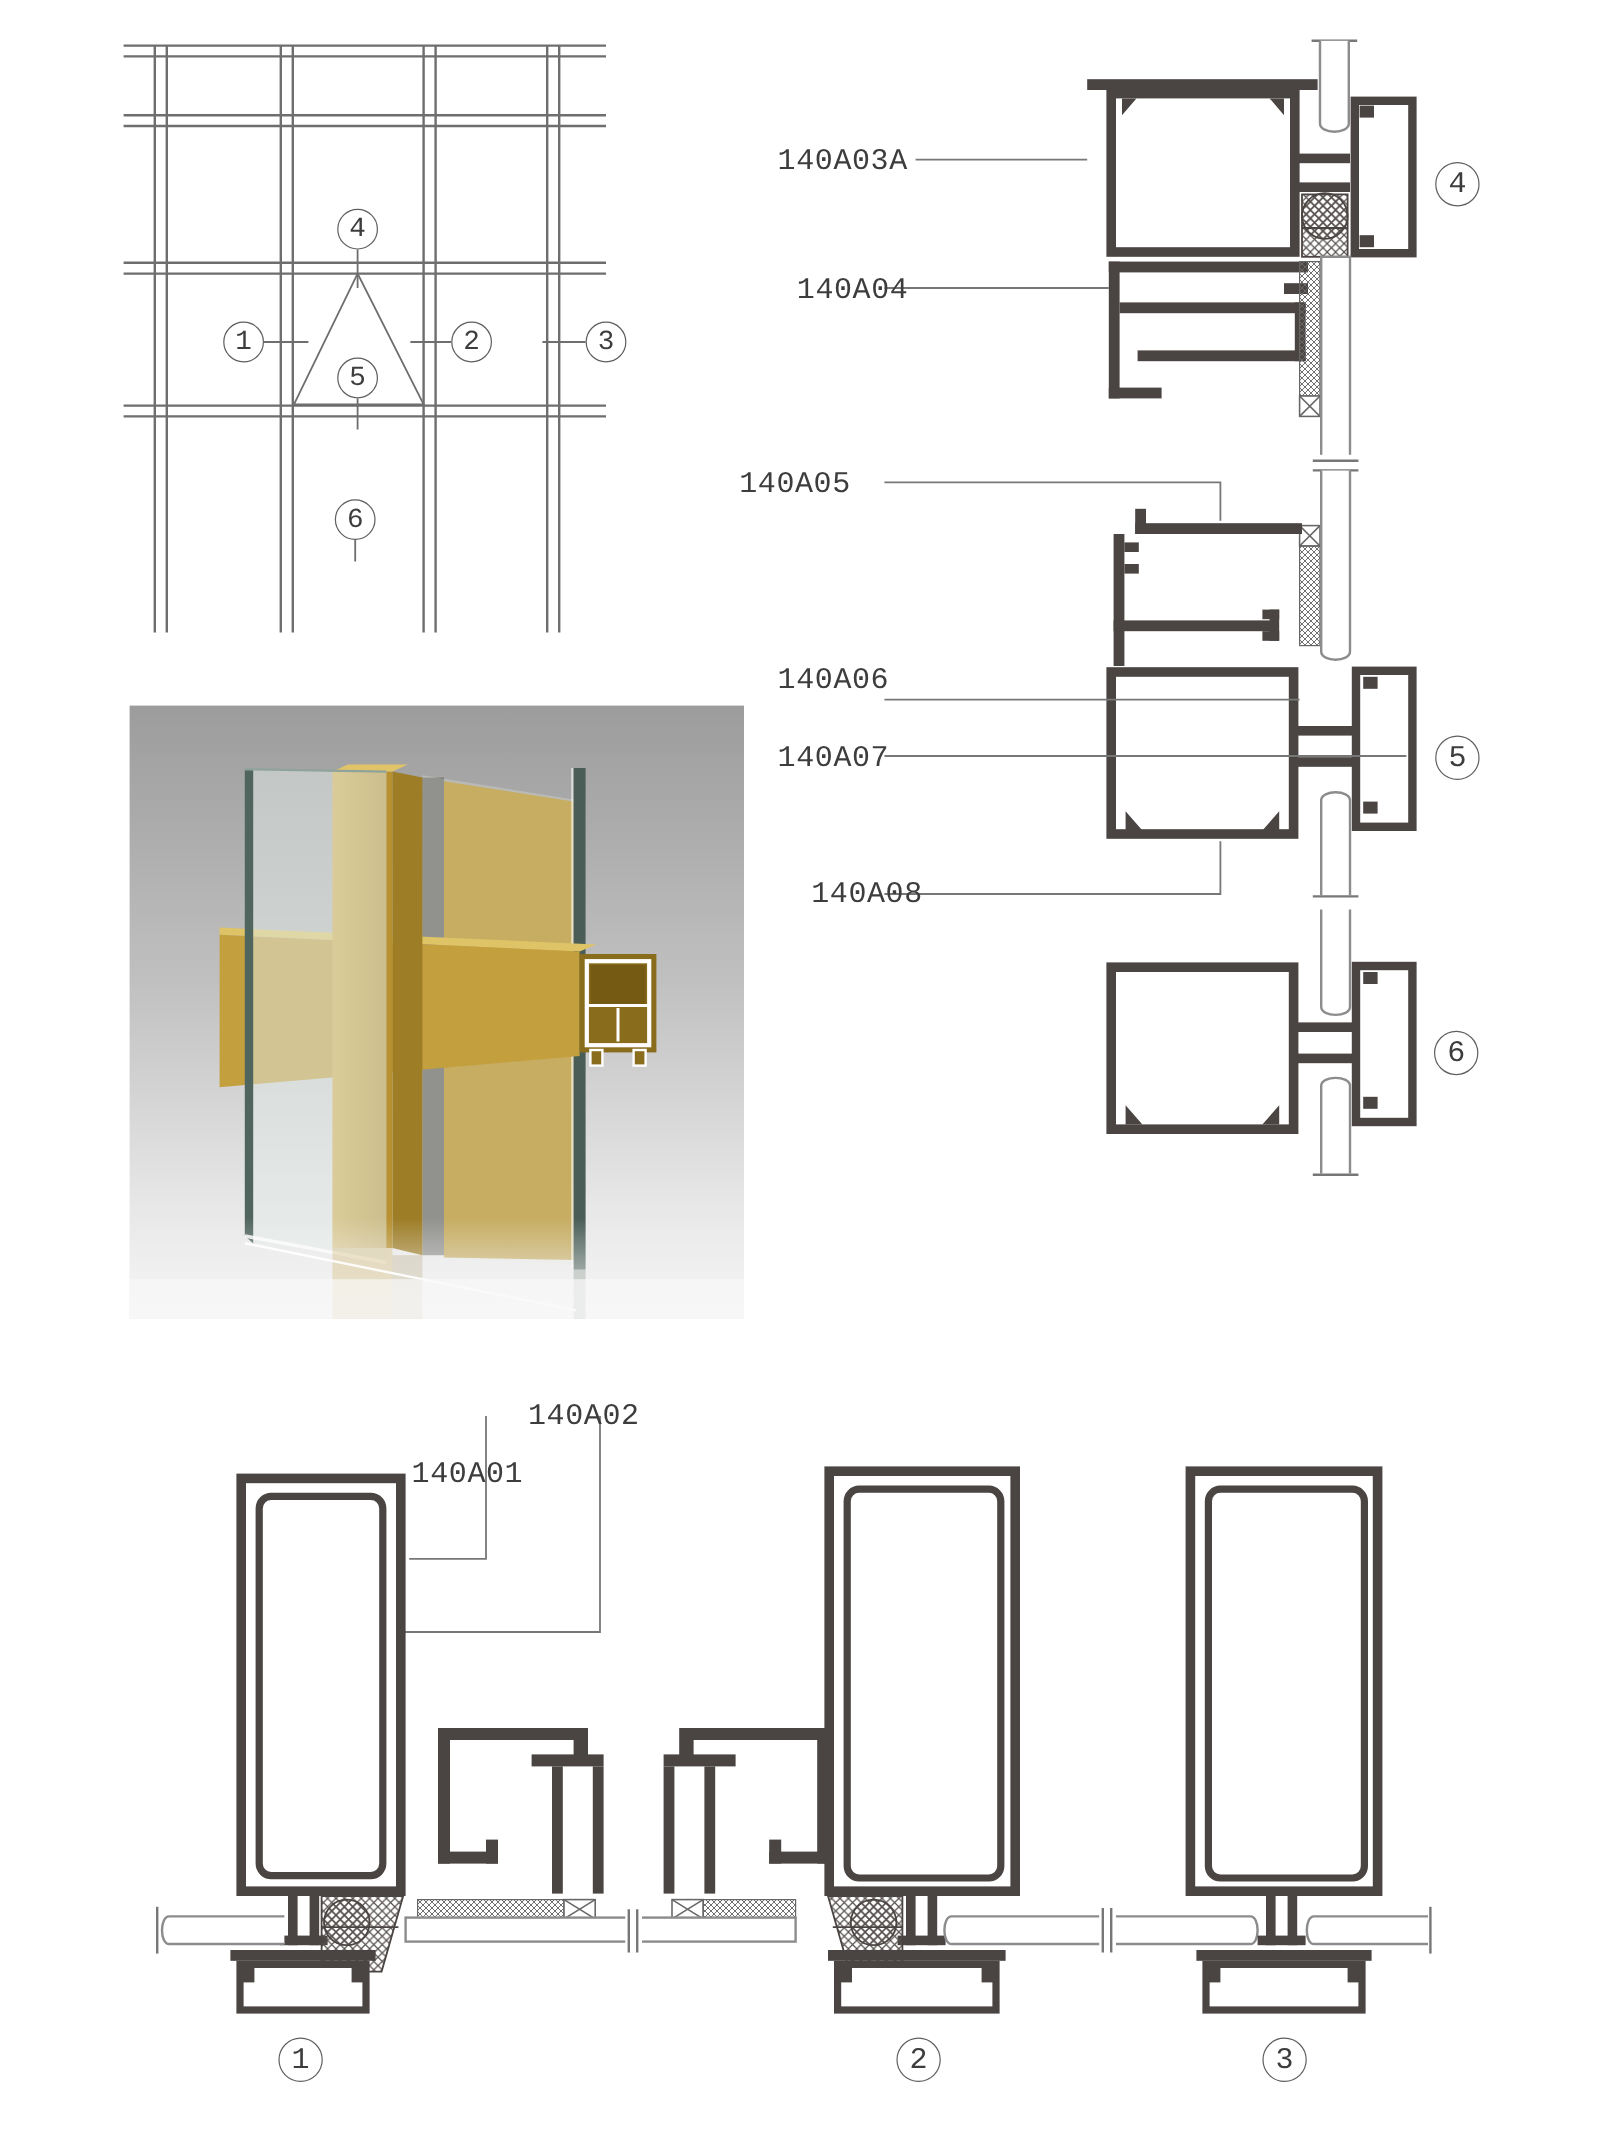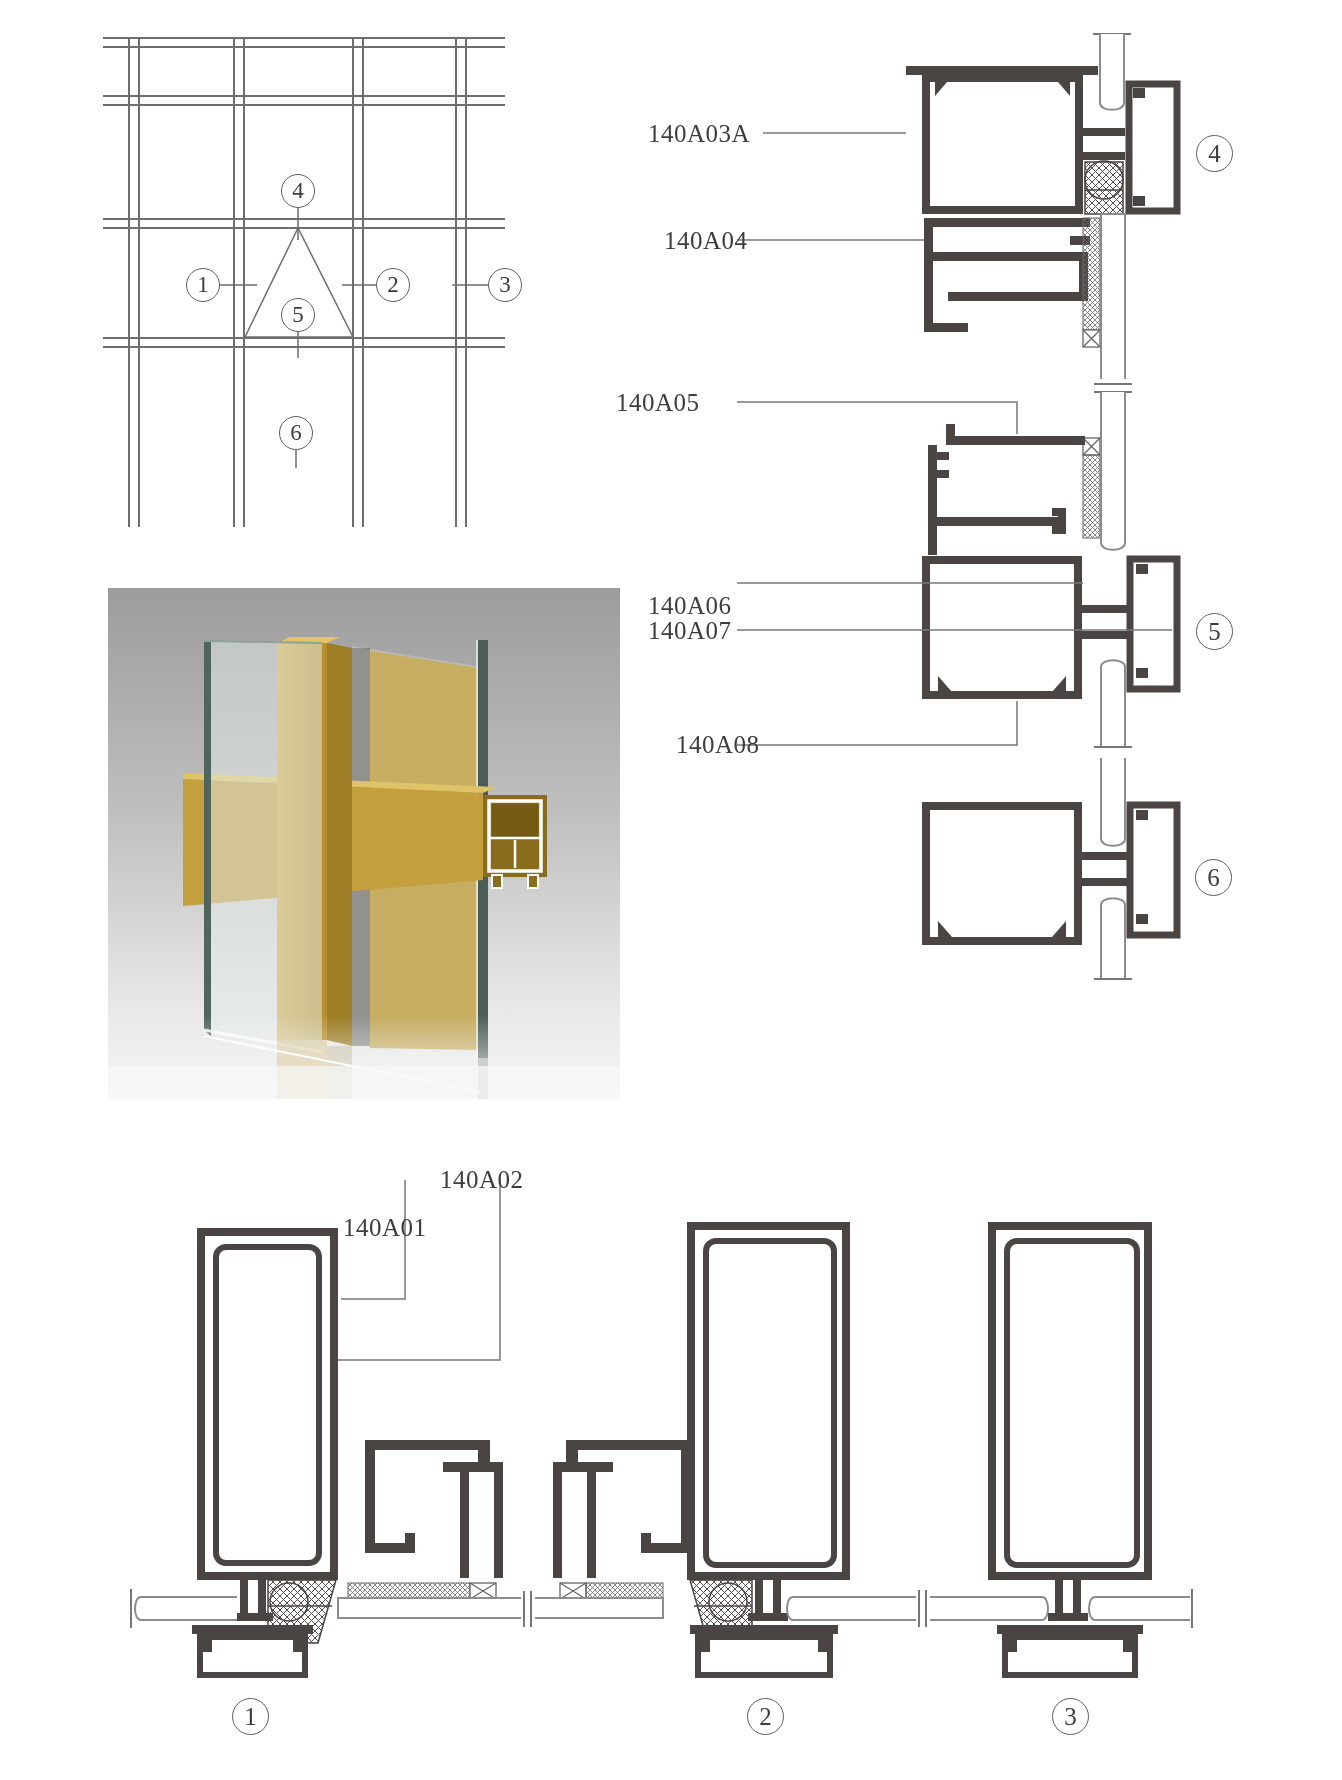--- a/index.html
+++ b/index.html
@@ -1,17 +1,17 @@
 <!DOCTYPE html>
 <html><head>
 <meta charset="utf-8">
 <style>
   html,body{margin:0;padding:0;background:#ffffff;}
   #canvas{position:relative;width:1320px;height:1780px;background:#fff;overflow:hidden;
-          font-family:Liberation Serif, serif;}
+          font-family:Liberation Mono, monospace;}
   #lineart{position:absolute;left:0;top:0;}
   .part-label{position:absolute;font-size:25px;color:#3d3d3d;letter-spacing:0.5px;white-space:nowrap;}
   .marker{position:absolute;width:34px;height:34px;border:1.6px solid #5f5f5f;border-radius:50%;
           background:#fff;display:flex;align-items:center;justify-content:center;
           font-size:23px;color:#3d3d3d;box-sizing:border-box;}
   .marker.lg{width:37px;height:37px;font-size:25px;}
 </style>
 </head>
 <body>
 
@@ -268,21 +268,21 @@
       <rect x="1123" y="1640" width="12" height="12" fill="#4a4442"></rect>
     </g>
     <path d="M1095,1597 C1087,1597 1087,1620 1095,1620 M1095,1597 H1190 M1095,1620 H1190" fill="#fff" stroke="#8c8c8c" stroke-width="2"></path>
     <path d="M1192,1589 V1628" stroke="#777" stroke-width="2" fill="none"></path>
   </g>
 </svg>
 
   <div class="part-label" style="left:648px;top:120px">140A03A</div>
   <div class="part-label" style="left:664px;top:227px">140A04</div>
   <div class="part-label" style="left:616px;top:389px">140A05</div>
-  <div class="part-label" style="left:648px;top:592px">140A06</div>
+  <div class="part-label" style="left:648px;top:552px">140A06</div>
   <div class="part-label" style="left:648px;top:617px">140A07</div>
   <div class="part-label" style="left:676px;top:731px">140A08</div>
   <div class="part-label" style="left:343px;top:1214px">140A01</div>
   <div class="part-label" style="left:440px;top:1166px">140A02</div>
 
   <div class="marker" style="left:186px;top:268px">
       <span>1</span>
     </div>
   <div class="marker" style="left:376px;top:268px">
       <span>2</span>

